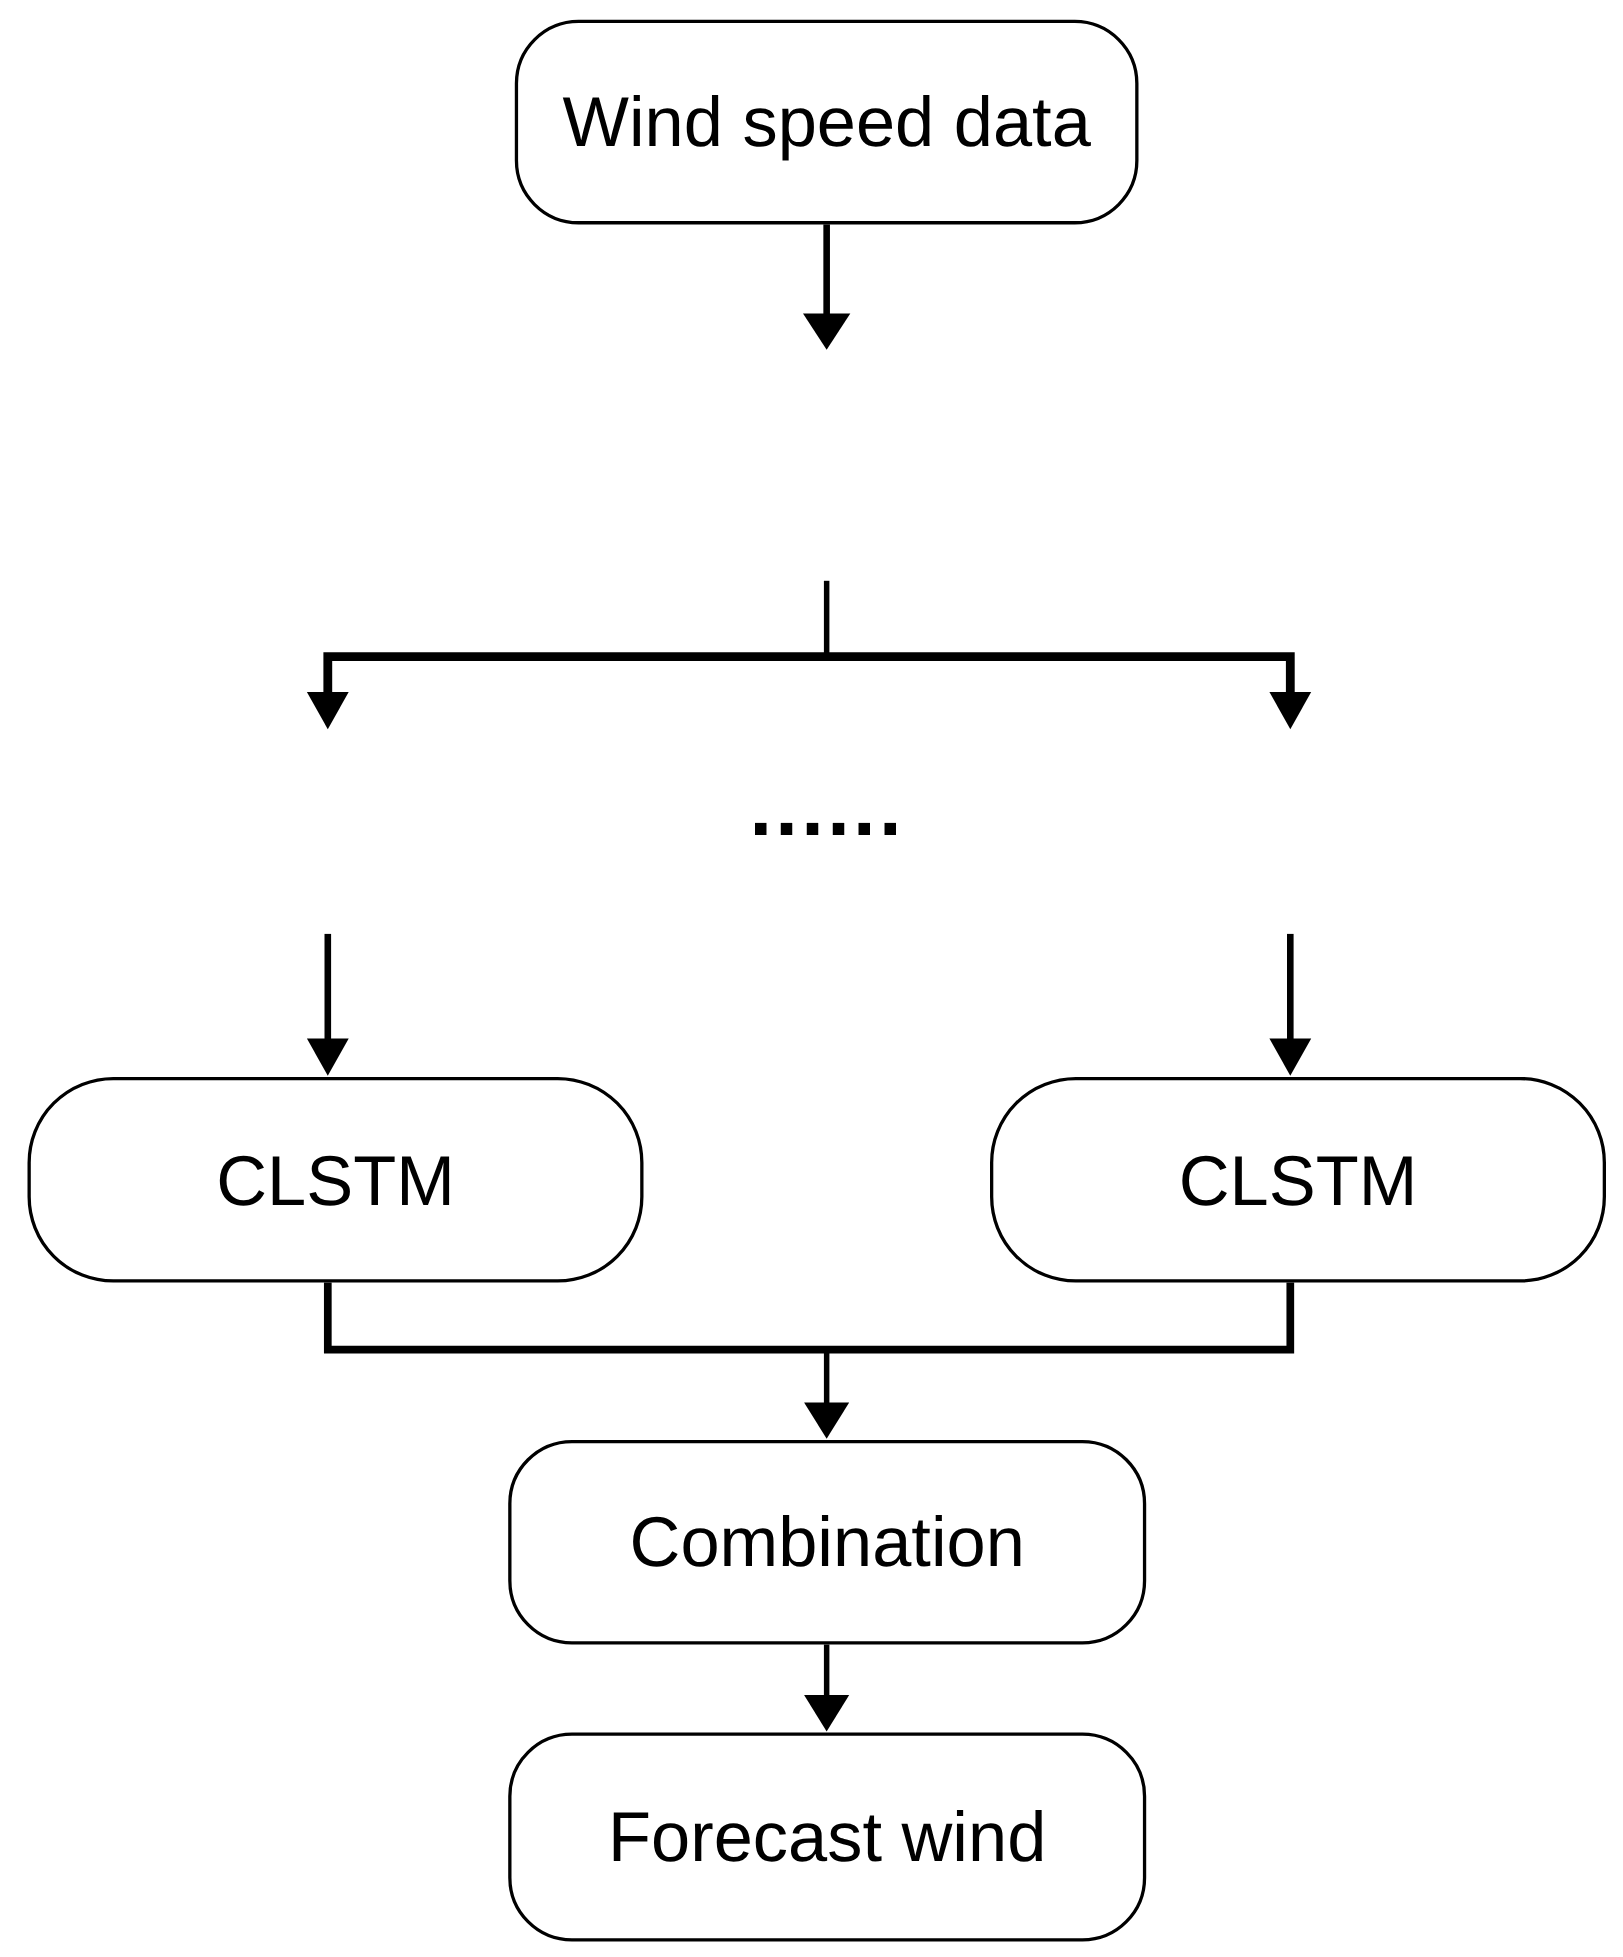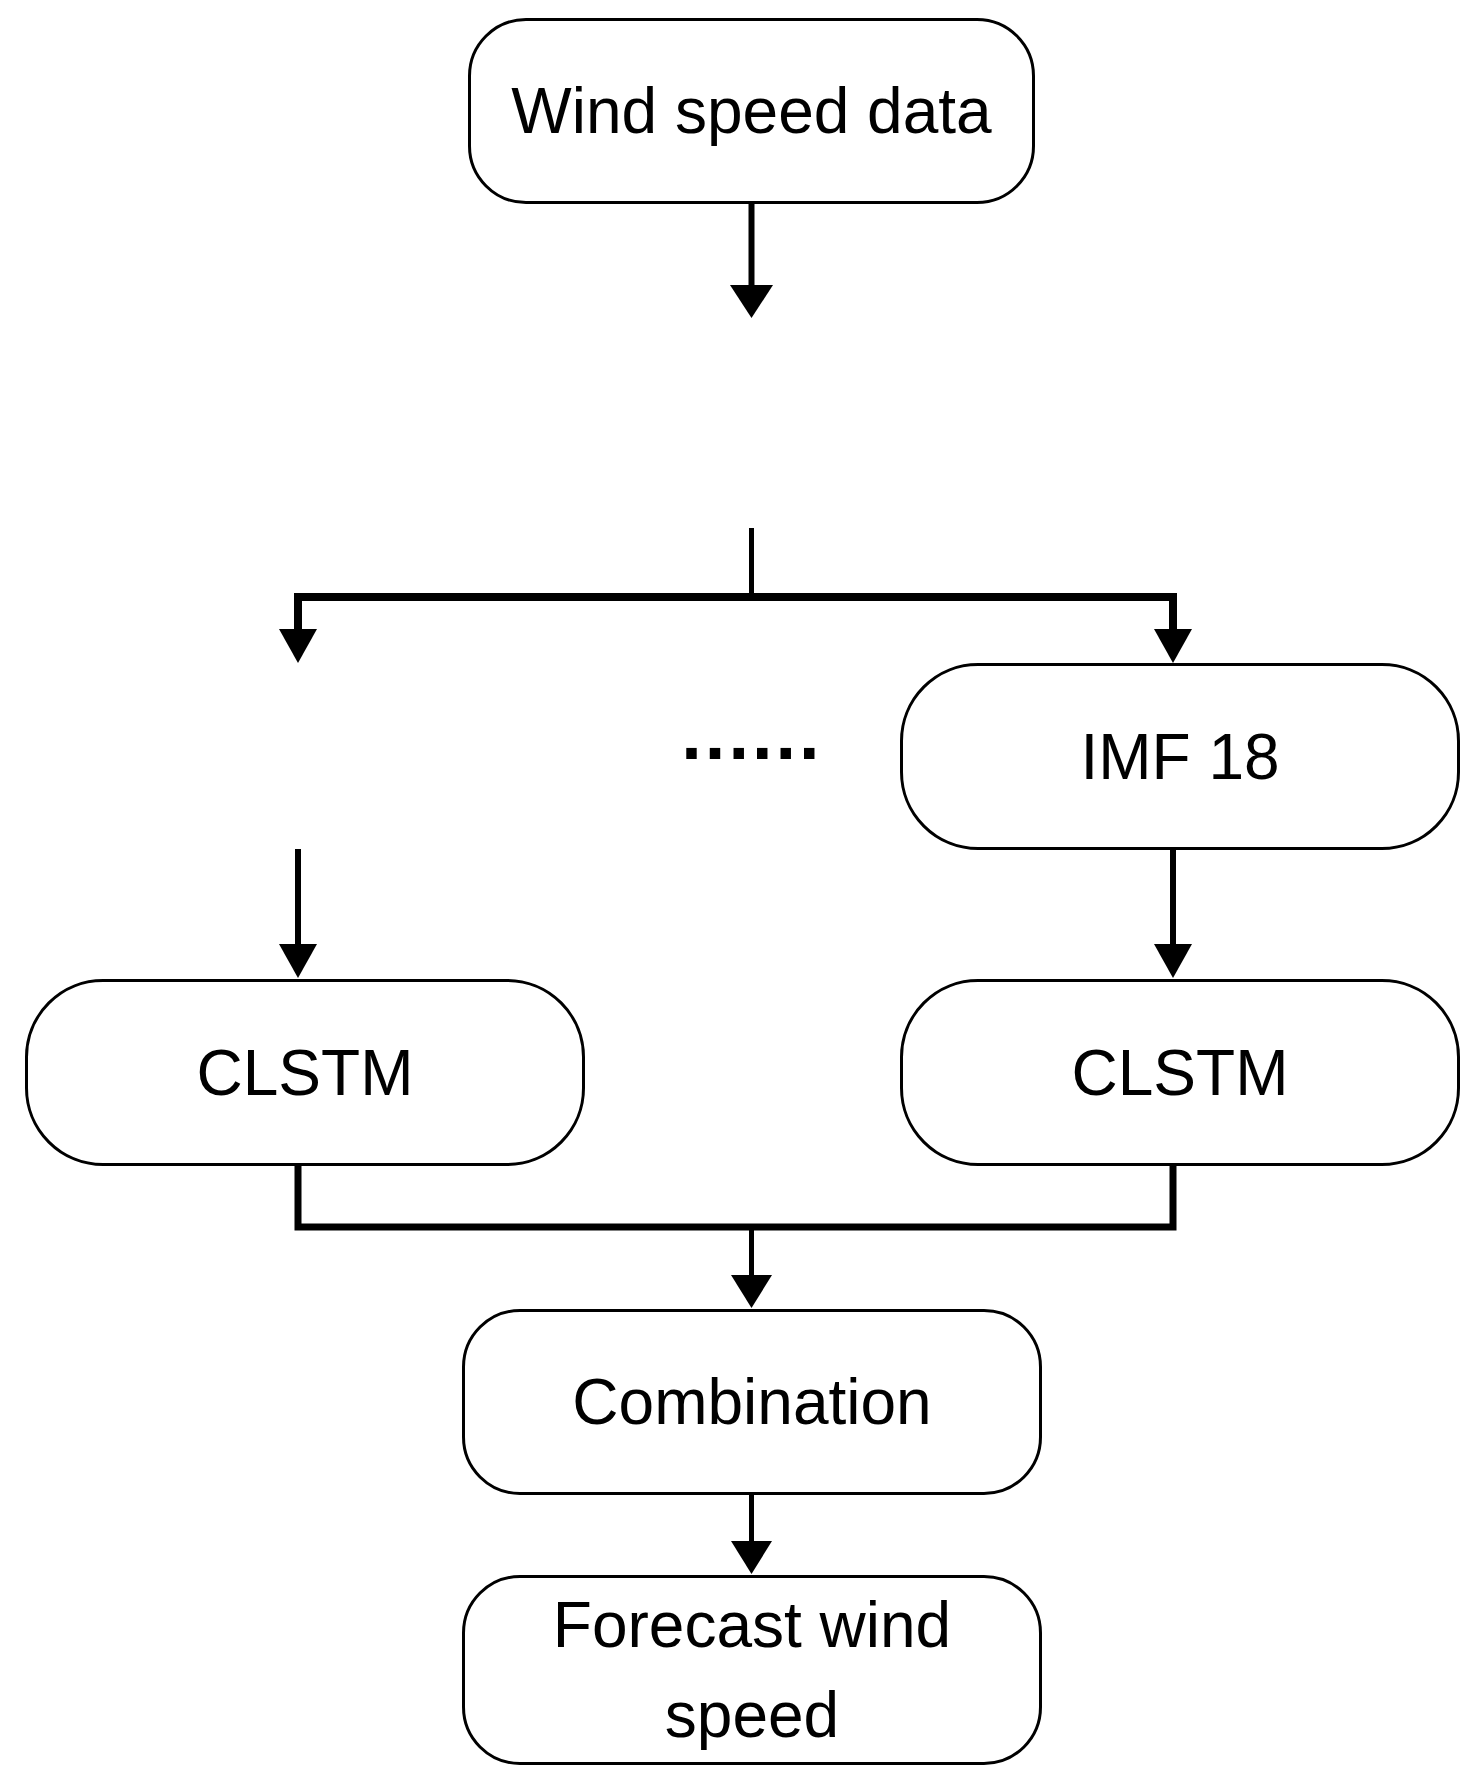--- a/index.html
+++ b/index.html
@@ -97,34 +97,30 @@
   </svg>
 
   <div class="node" style="left:468px; top:18px; width:567px; height:186px;">
     <span>Wind speed data</span>
   </div>
 
 
 
   <div class="dots">......</div>
 
-  <div class="node side" style="left:900px; top:663px; width:560px; height:187px;">
-    <span>IMF 18</span>
-  </div>
 
   <div class="node side" style="left:25px; top:979px; width:560px; height:187px;">
     <span>CLSTM</span>
   </div>
 
   <div class="node side" style="left:900px; top:979px; width:560px; height:187px;">
     <span>CLSTM</span>
   </div>
 
   <div class="node" style="left:462px; top:1309px; width:580px; height:186px;">
     <span>Combination</span>
   </div>
 
   <div class="node" style="left:462px; top:1575px; width:580px; height:190px;">
     <span>Forecast wind</span>
-    <span>speed</span>
   </div>
 
 </div>
 
 </body></html>

